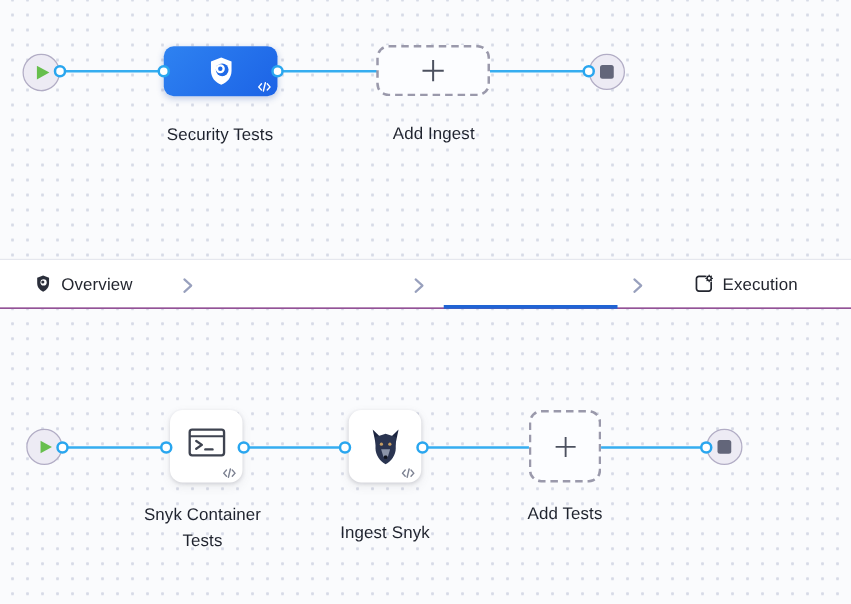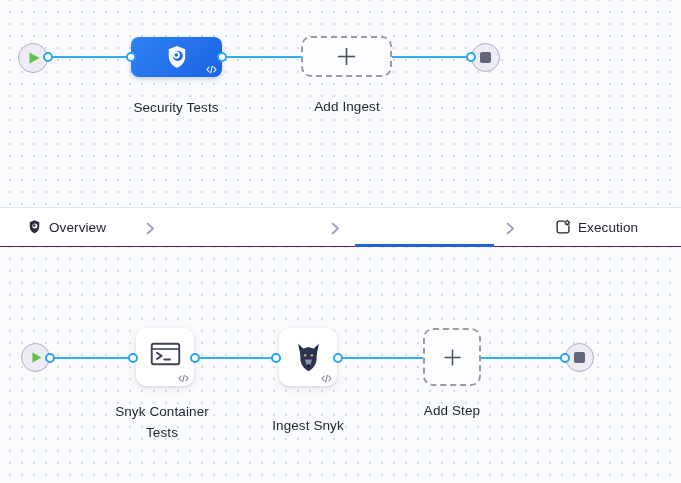--- a/index.html
+++ b/index.html
@@ -255,16 +255,16 @@
     <span class="connector" style="left:333px; top:105.5px;"></span>
     <span class="connector" style="left:560px; top:105.5px;"></span>
 
     <div class="node-label" style="left:62px; top:154px;">
       <div>Snyk Container</div>
       <div>Tests</div>
     </div>
     <div class="node-label" style="left:208px; top:168px;">
       <div>Ingest Snyk</div>
     </div>
-    <div class="node-label" style="left:352px; top:153px;">Add Step</div>
+    <div class="node-label" style="left:352px; top:153px;">Add Tests</div>
   </div>
 
 </div>
 
 </body></html>

